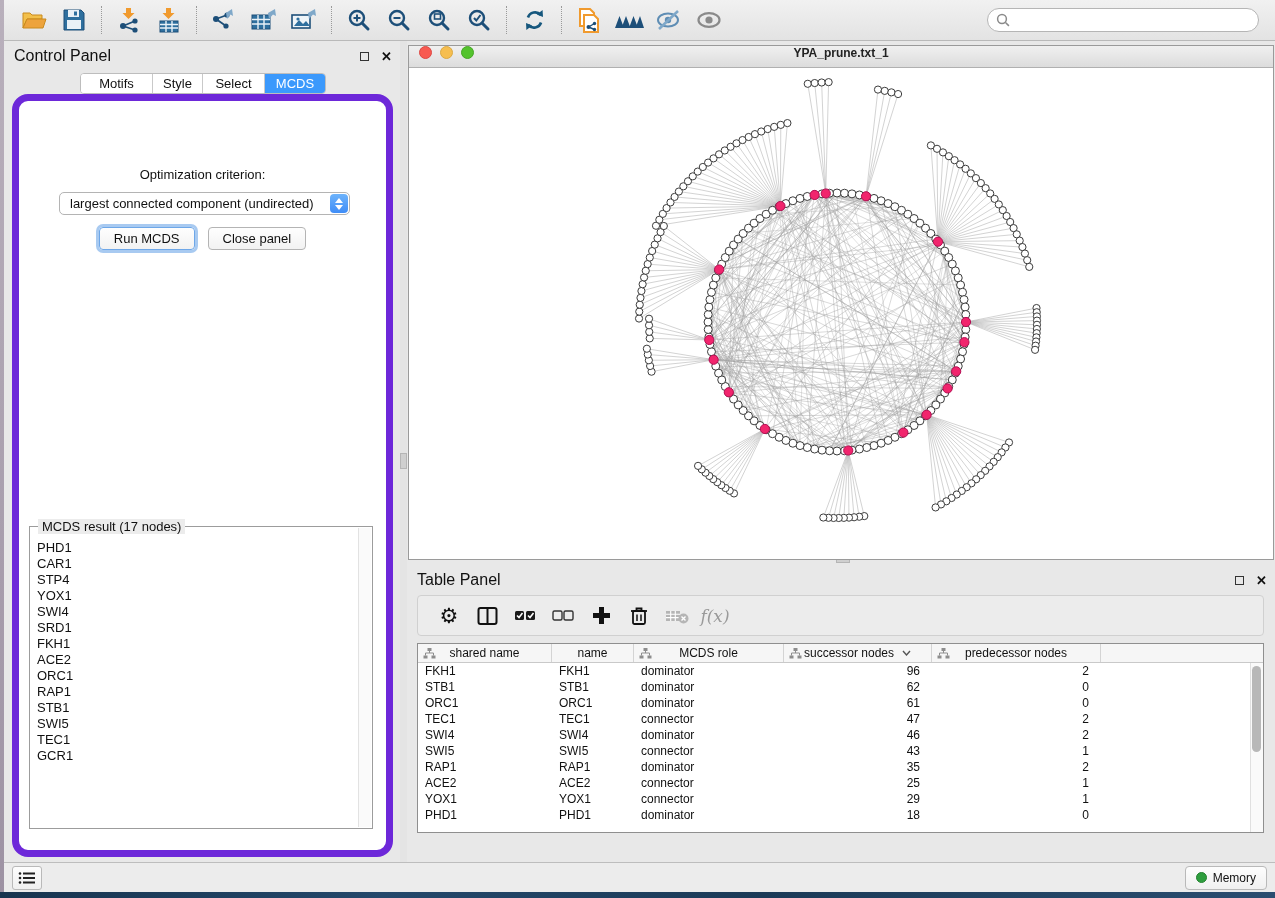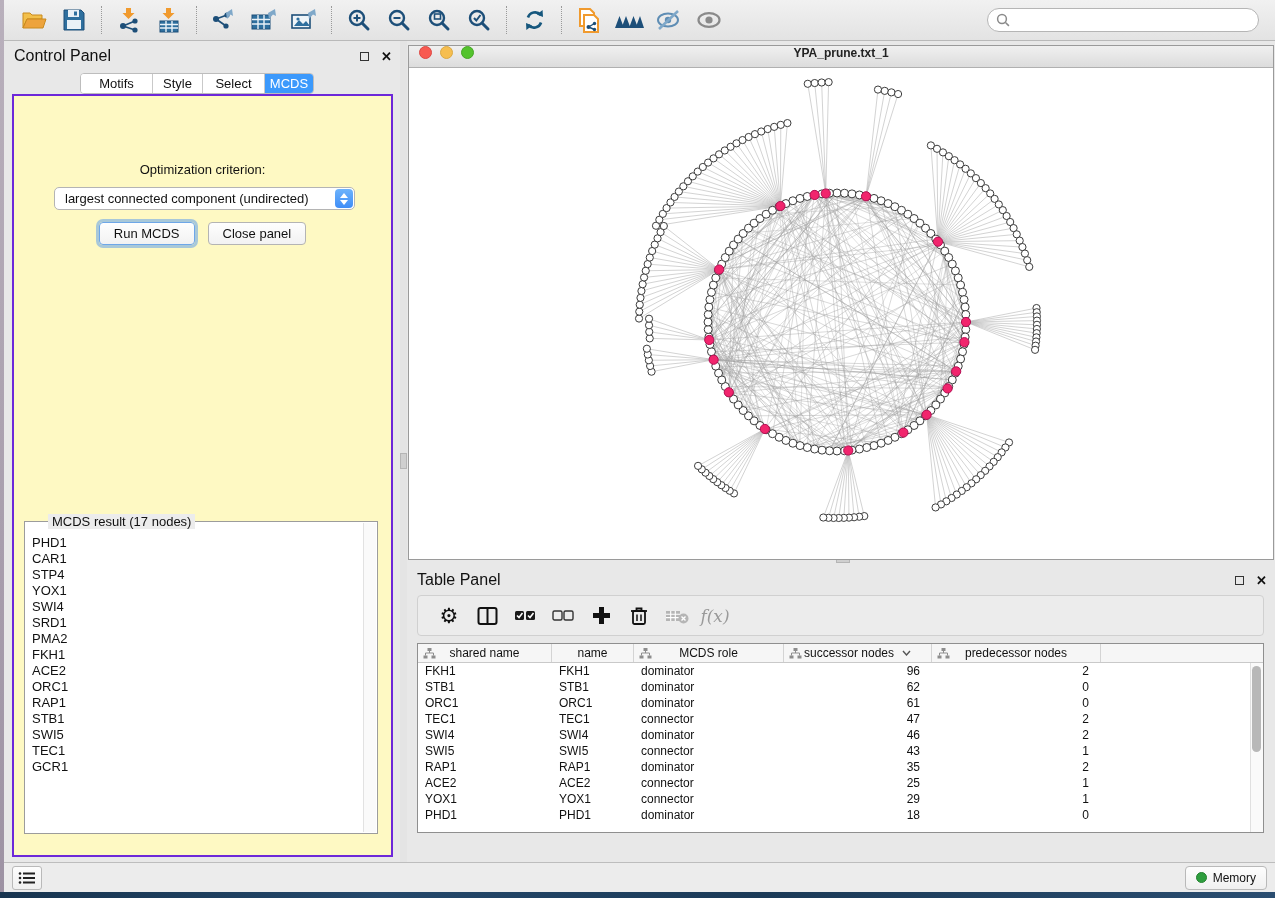--- a/index.html
+++ b/index.html
@@ -25,31 +25,31 @@
   .panel-head .spacer { flex:1; }
   .float-box { width:9px; height:9px; border:1.5px solid #333; margin-right:12px; display:inline-block; }
   .close-x { font-size:13px; font-weight:bold; color:#111; line-height:1; }
 
   .seg-tabs { position:absolute; display:flex; height:21px; border:1px solid #bdbdbd; border-radius:4px; background:#fff; overflow:hidden; z-index:3; }
   .cp-tabs { left:76px; top:32px; }
   .seg { font-size:13px; display:flex; align-items:center; justify-content:center; border-right:1px solid #c9c9c9; color:#111; background:#fff; padding:0 2px; }
   .seg:last-child { border-right:none; }
   .seg.active { background:#3b99fc; color:#fff; border-color:#3b99fc; }
 
-  .cp-box { position:absolute; left:8px; right:7px; top:53px; bottom:5px; background:#fef9c3; border:2px solid #6d28d9; border-radius:0; }
+  .cp-box { position:absolute; left:8px; right:7px; top:53px; bottom:5px; background:#ffffff; border:7px solid #6d28d9; border-radius:16px; }
   .opt-label { position:absolute; top:66px; width:100%; text-align:center; font-size:13px; }
   .criterion-select { position:absolute; left:40px; right:36px; top:91px; height:23px; background:#fff; border:1px solid #b4b4b4; border-radius:5px; display:flex; align-items:center; font-size:13px; padding-left:10px; }
   .criterion-select .stepper { position:absolute; right:1px; top:1px; bottom:1px; width:18px; border-radius:4px; background:linear-gradient(#6db3fb,#3f8df7); display:flex; flex-direction:column; align-items:center; justify-content:center; gap:2px; }
   .stepper svg { display:block; }
   .btn-row { position:absolute; top:126px; width:100%; display:flex; justify-content:center; gap:13px; }
   .mac-btn { height:23px; background:linear-gradient(#fefefe,#f2f2f2); border:1px solid #b4b4b4; border-radius:4px; font-size:13px; font-family:"Liberation Sans",sans-serif; padding:0 14px; color:#111; }
   .mac-btn.focus { box-shadow:0 0 0 3px rgba(110,167,232,.6); border-color:#6ea7e8; }
 
   .mcds-fieldset { position:absolute; left:10px; right:13px; top:425px; bottom:21px; border:1px solid #9c9c9c; background:#fff; }
-  .mcds-legend { position:absolute; top:-8px; left:23px; background:#ececec; font-size:13px; padding:0 4px; }
+  .mcds-legend { position:absolute; top:-8px; left:8px; background:#ececec; font-size:13px; padding:0 4px; }
   .mcds-list { position:absolute; inset:1px 14px 1px 1px; overflow:hidden; padding:12px 0 0 6px; }
   .mcds-list div { font-size:13px; line-height:16px; }
   .mcds-scroll { position:absolute; top:1px; bottom:1px; right:1px; width:13px; background:#fafafa; border-left:1px solid #e2e2e2; }
 
   
   .v-splitter { position:absolute; left:400px; top:41px; width:7px; bottom:36px; background:#e4e4e4; }
   .v-splitter .grip { position:absolute; top:412px; left:0; width:7px; height:16px; background:#cfcfcf; border:1px solid #b5b5b5; }
   .h-splitter-grip { position:absolute; left:429px; top:556px; width:14px; height:7px; background:#cfcfcf; border:1px solid #b5b5b5; }
 
   
@@ -238,21 +238,21 @@
   <div class="panel-head">
     <span class="panel-title">Control Panel</span>
     <span class="spacer"></span>
     <span class="float-box"></span>
     <span class="close-x">✕</span>
   </div>
   <div class="seg-tabs cp-tabs">
       <span class="seg" style="width: 72px;">Motifs</span>
       <span class="seg" style="width: 50px;">Style</span>
       <span class="seg" style="width: 62px;">Select</span>
-      <span class="seg active" style="width: 48px;">MCDS</span>
+      <span class="seg active" style="width: 60px;">MCDS</span>
     </div>
   <div class="cp-box">
     <div class="opt-label">Optimization criterion:</div>
     <div class="criterion-select">
       <span>largest connected component (undirected)</span>
       <span class="stepper">
         <svg width="8" height="5" viewBox="0 0 8 5">
             <path d="M0 5 4 0 8 5Z" fill="#fff"></path>
           </svg>
         <svg width="8" height="5" viewBox="0 0 8 5">
@@ -266,21 +266,20 @@
     </div>
     <div class="mcds-fieldset">
       <span class="mcds-legend">MCDS result (17 nodes)</span>
       <div class="mcds-list">
           <div>PHD1</div>
           <div>CAR1</div>
           <div>STP4</div>
           <div>YOX1</div>
           <div>SWI4</div>
           <div>SRD1</div>
-          <div>PMA2</div>
           <div>FKH1</div>
           <div>ACE2</div>
           <div>ORC1</div>
           <div>RAP1</div>
           <div>STB1</div>
           <div>SWI5</div>
           <div>TEC1</div>
           <div>GCR1</div>
         </div>
       <div class="mcds-scroll"></div>

